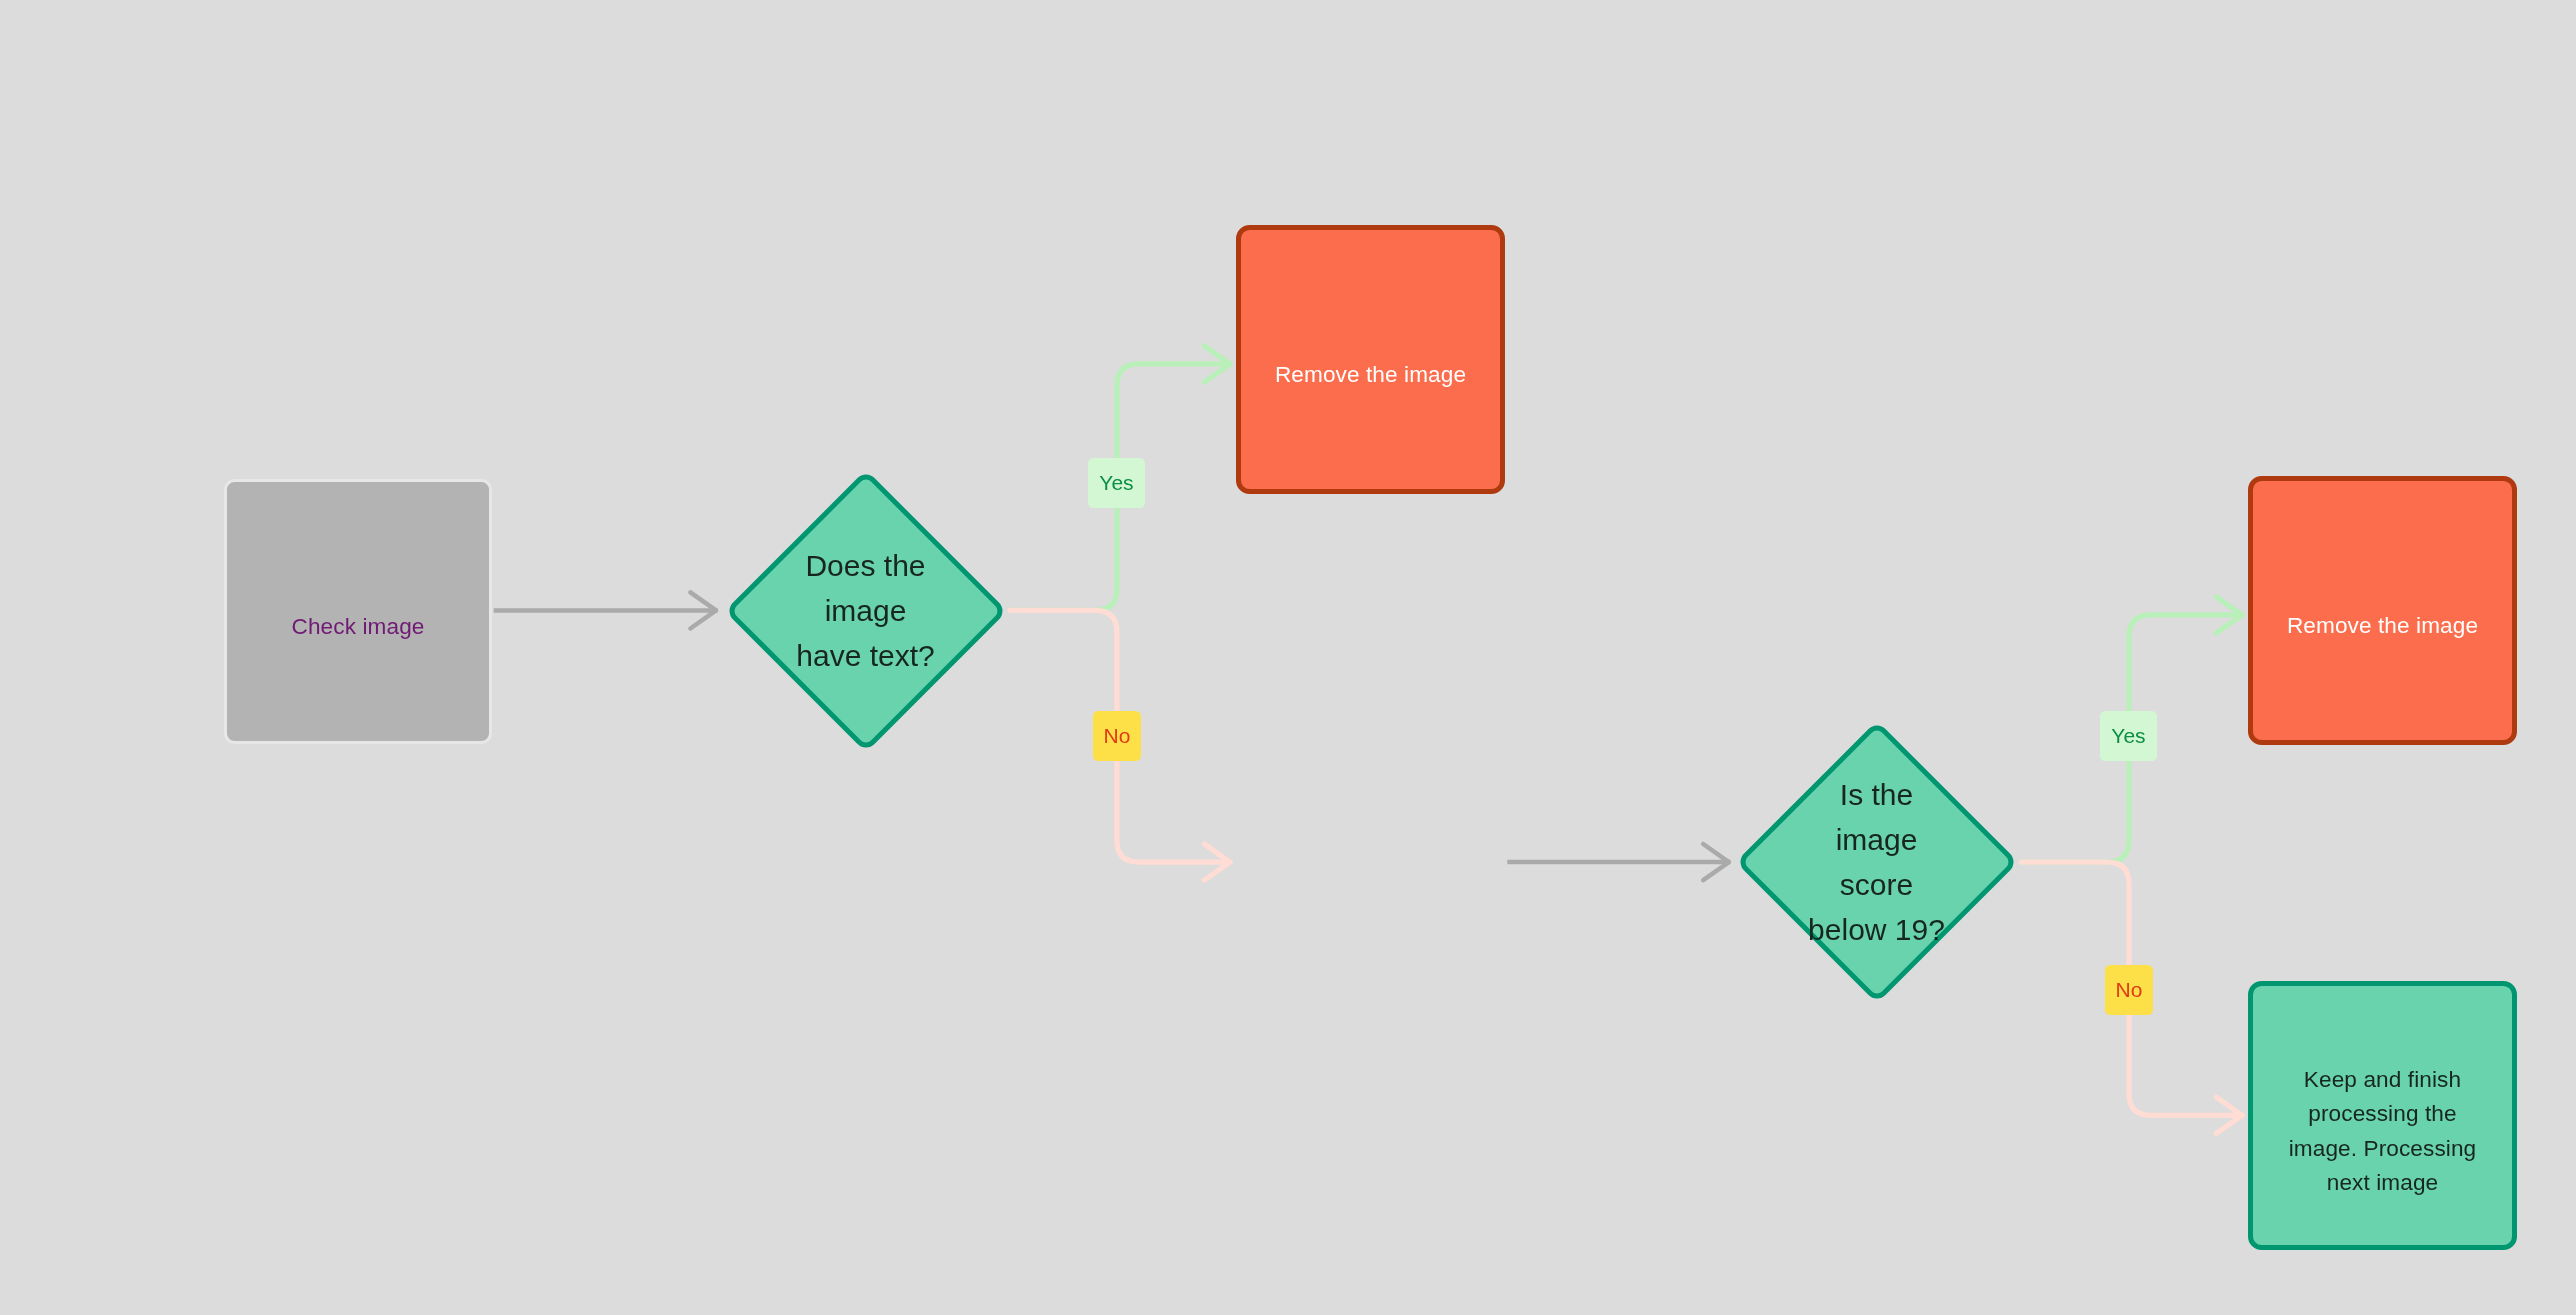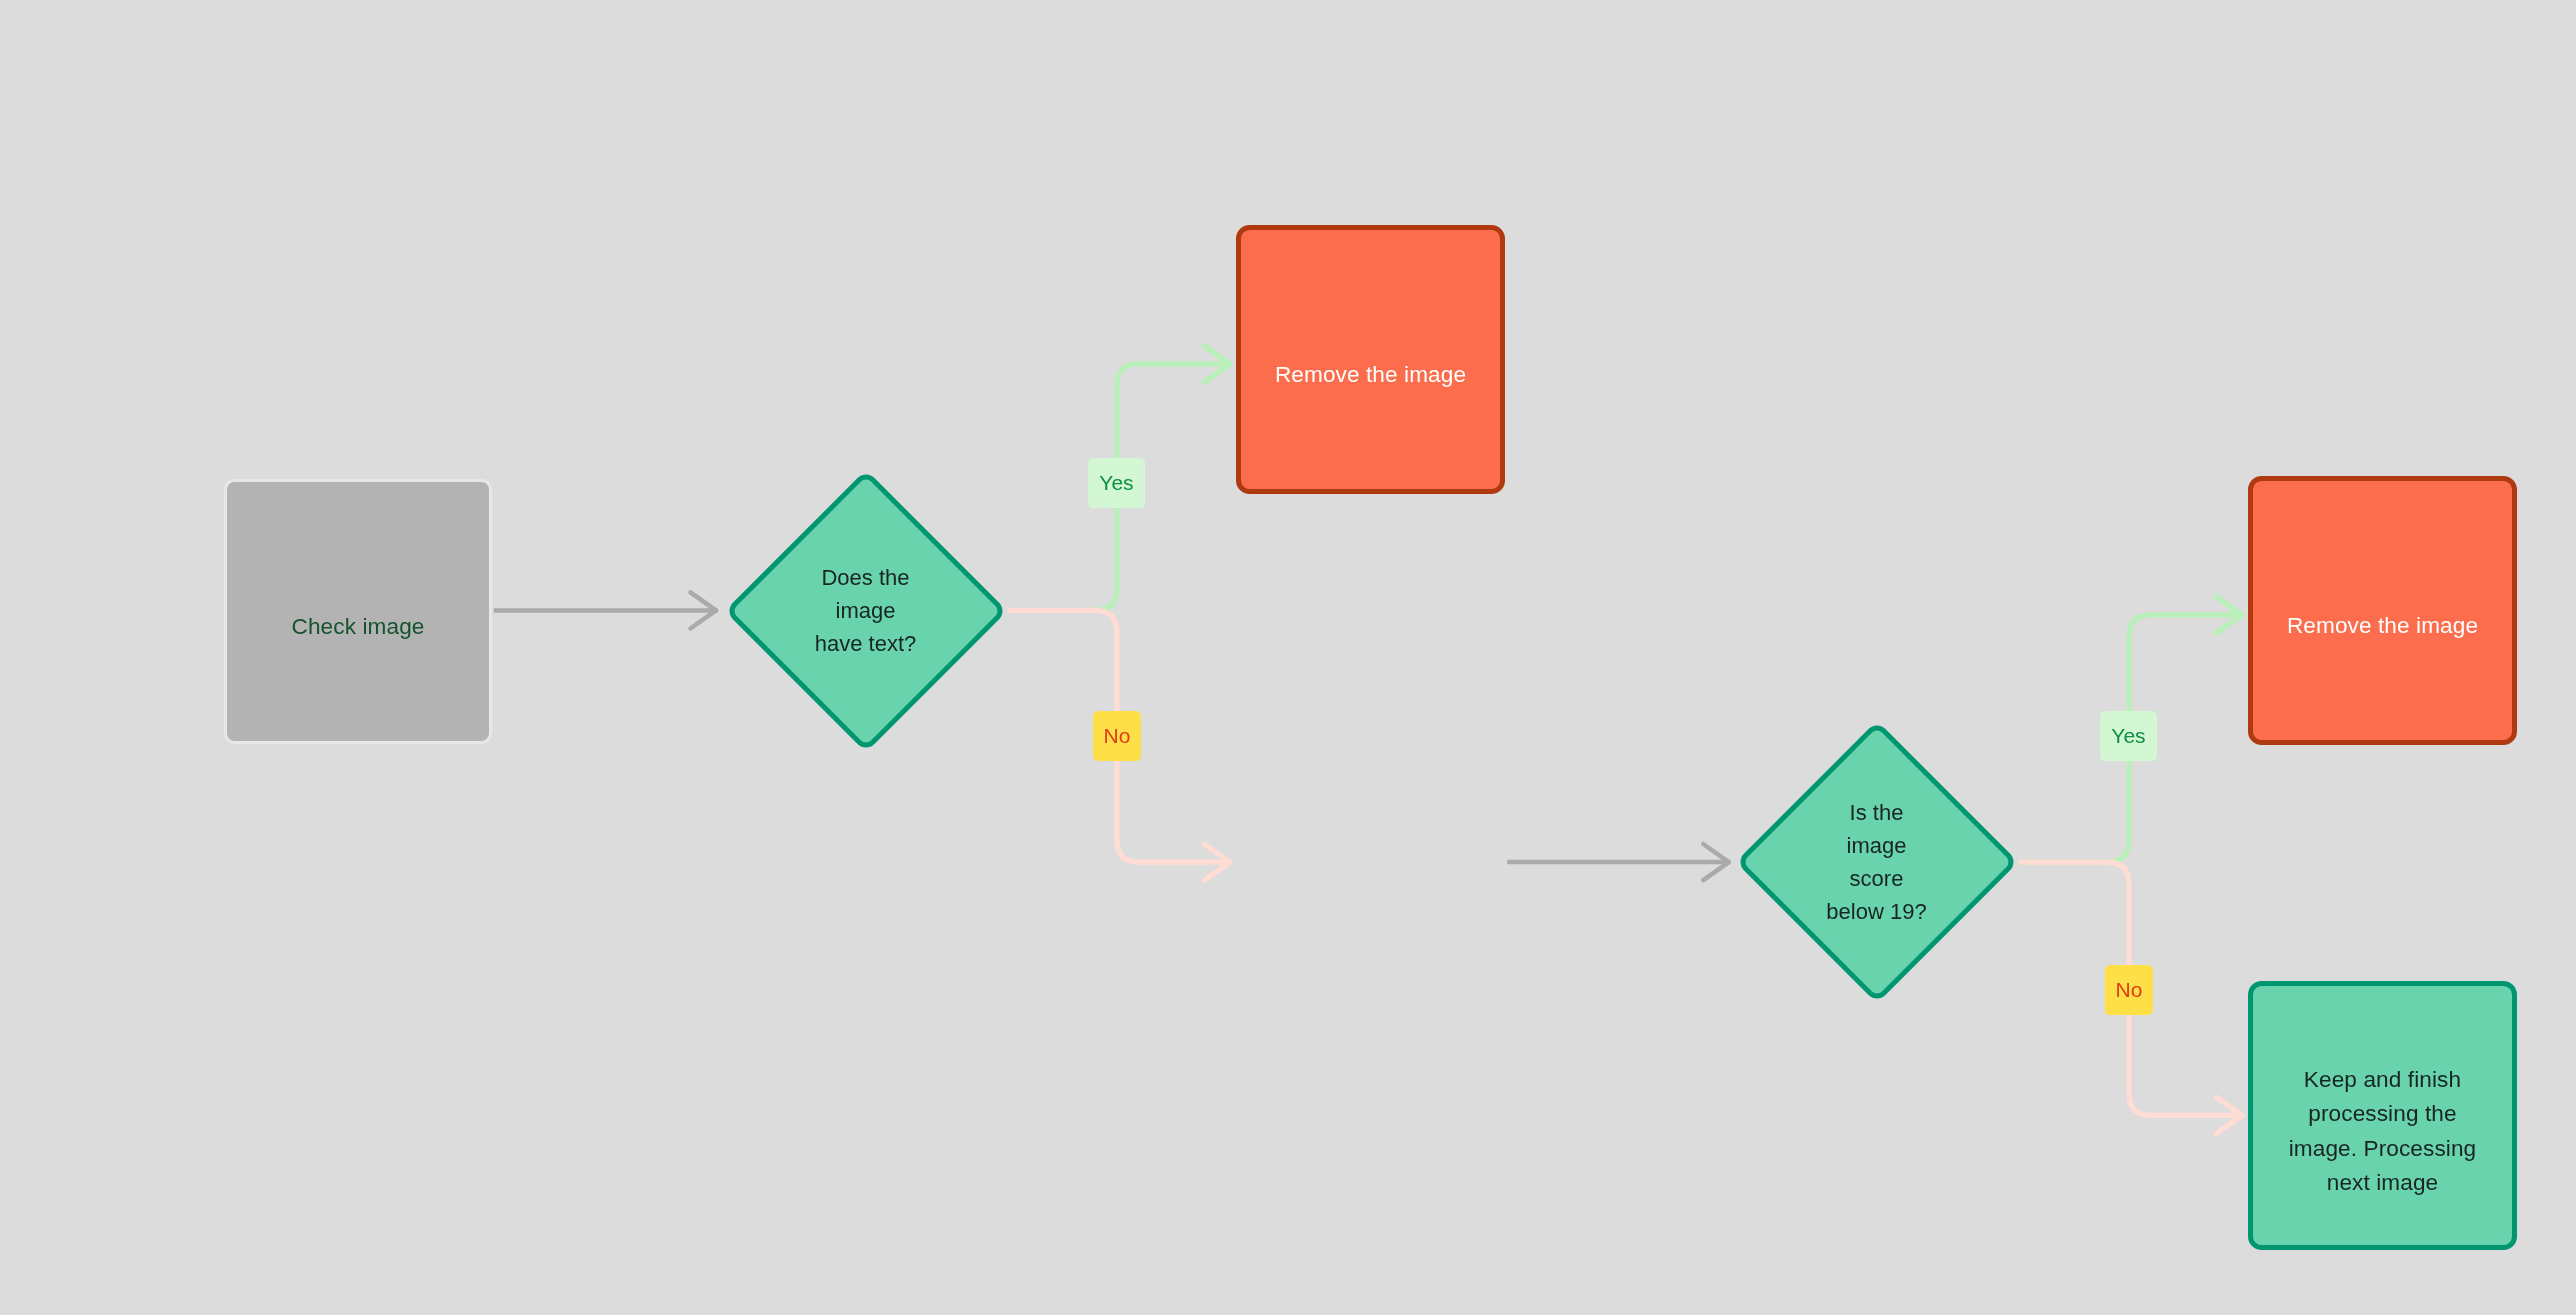--- a/index.html
+++ b/index.html
@@ -42,21 +42,21 @@
     line-height: 1.52;
     letter-spacing: 0.1px;
     margin-top: 32px;
   }
 
   
   .node-start {
     background: #b3b3b3;
     border: 3px solid #e7e7e7;
     border-radius: 10.6px;
-    color: #14532d;
+    color: #701a75;
     font-size: 22.6px;
   }
 
   
   .node-green {
     background: #69d3ae;
     border: 5.3px solid #00966f;
     border-radius: 13.6px;
     color: #17261f;
     font-size: 22.6px;
@@ -83,21 +83,21 @@
     transform: translate(-50%, -50%) rotate(45deg);
     background: #69d3ae;
     border: 5.3px solid #00966f;
     border-radius: 12px;
     box-sizing: border-box;
   }
   .diamond-label {
     position: relative;
     z-index: 2;
     color: #17261f;
-    font-size: 22px;
+    font-size: 30px;
     line-height: 1.5;
     white-space: pre-line;
   }
 
   
   .edge-label {
     position: absolute;
     box-sizing: border-box;
     display: flex;
     align-items: center;

